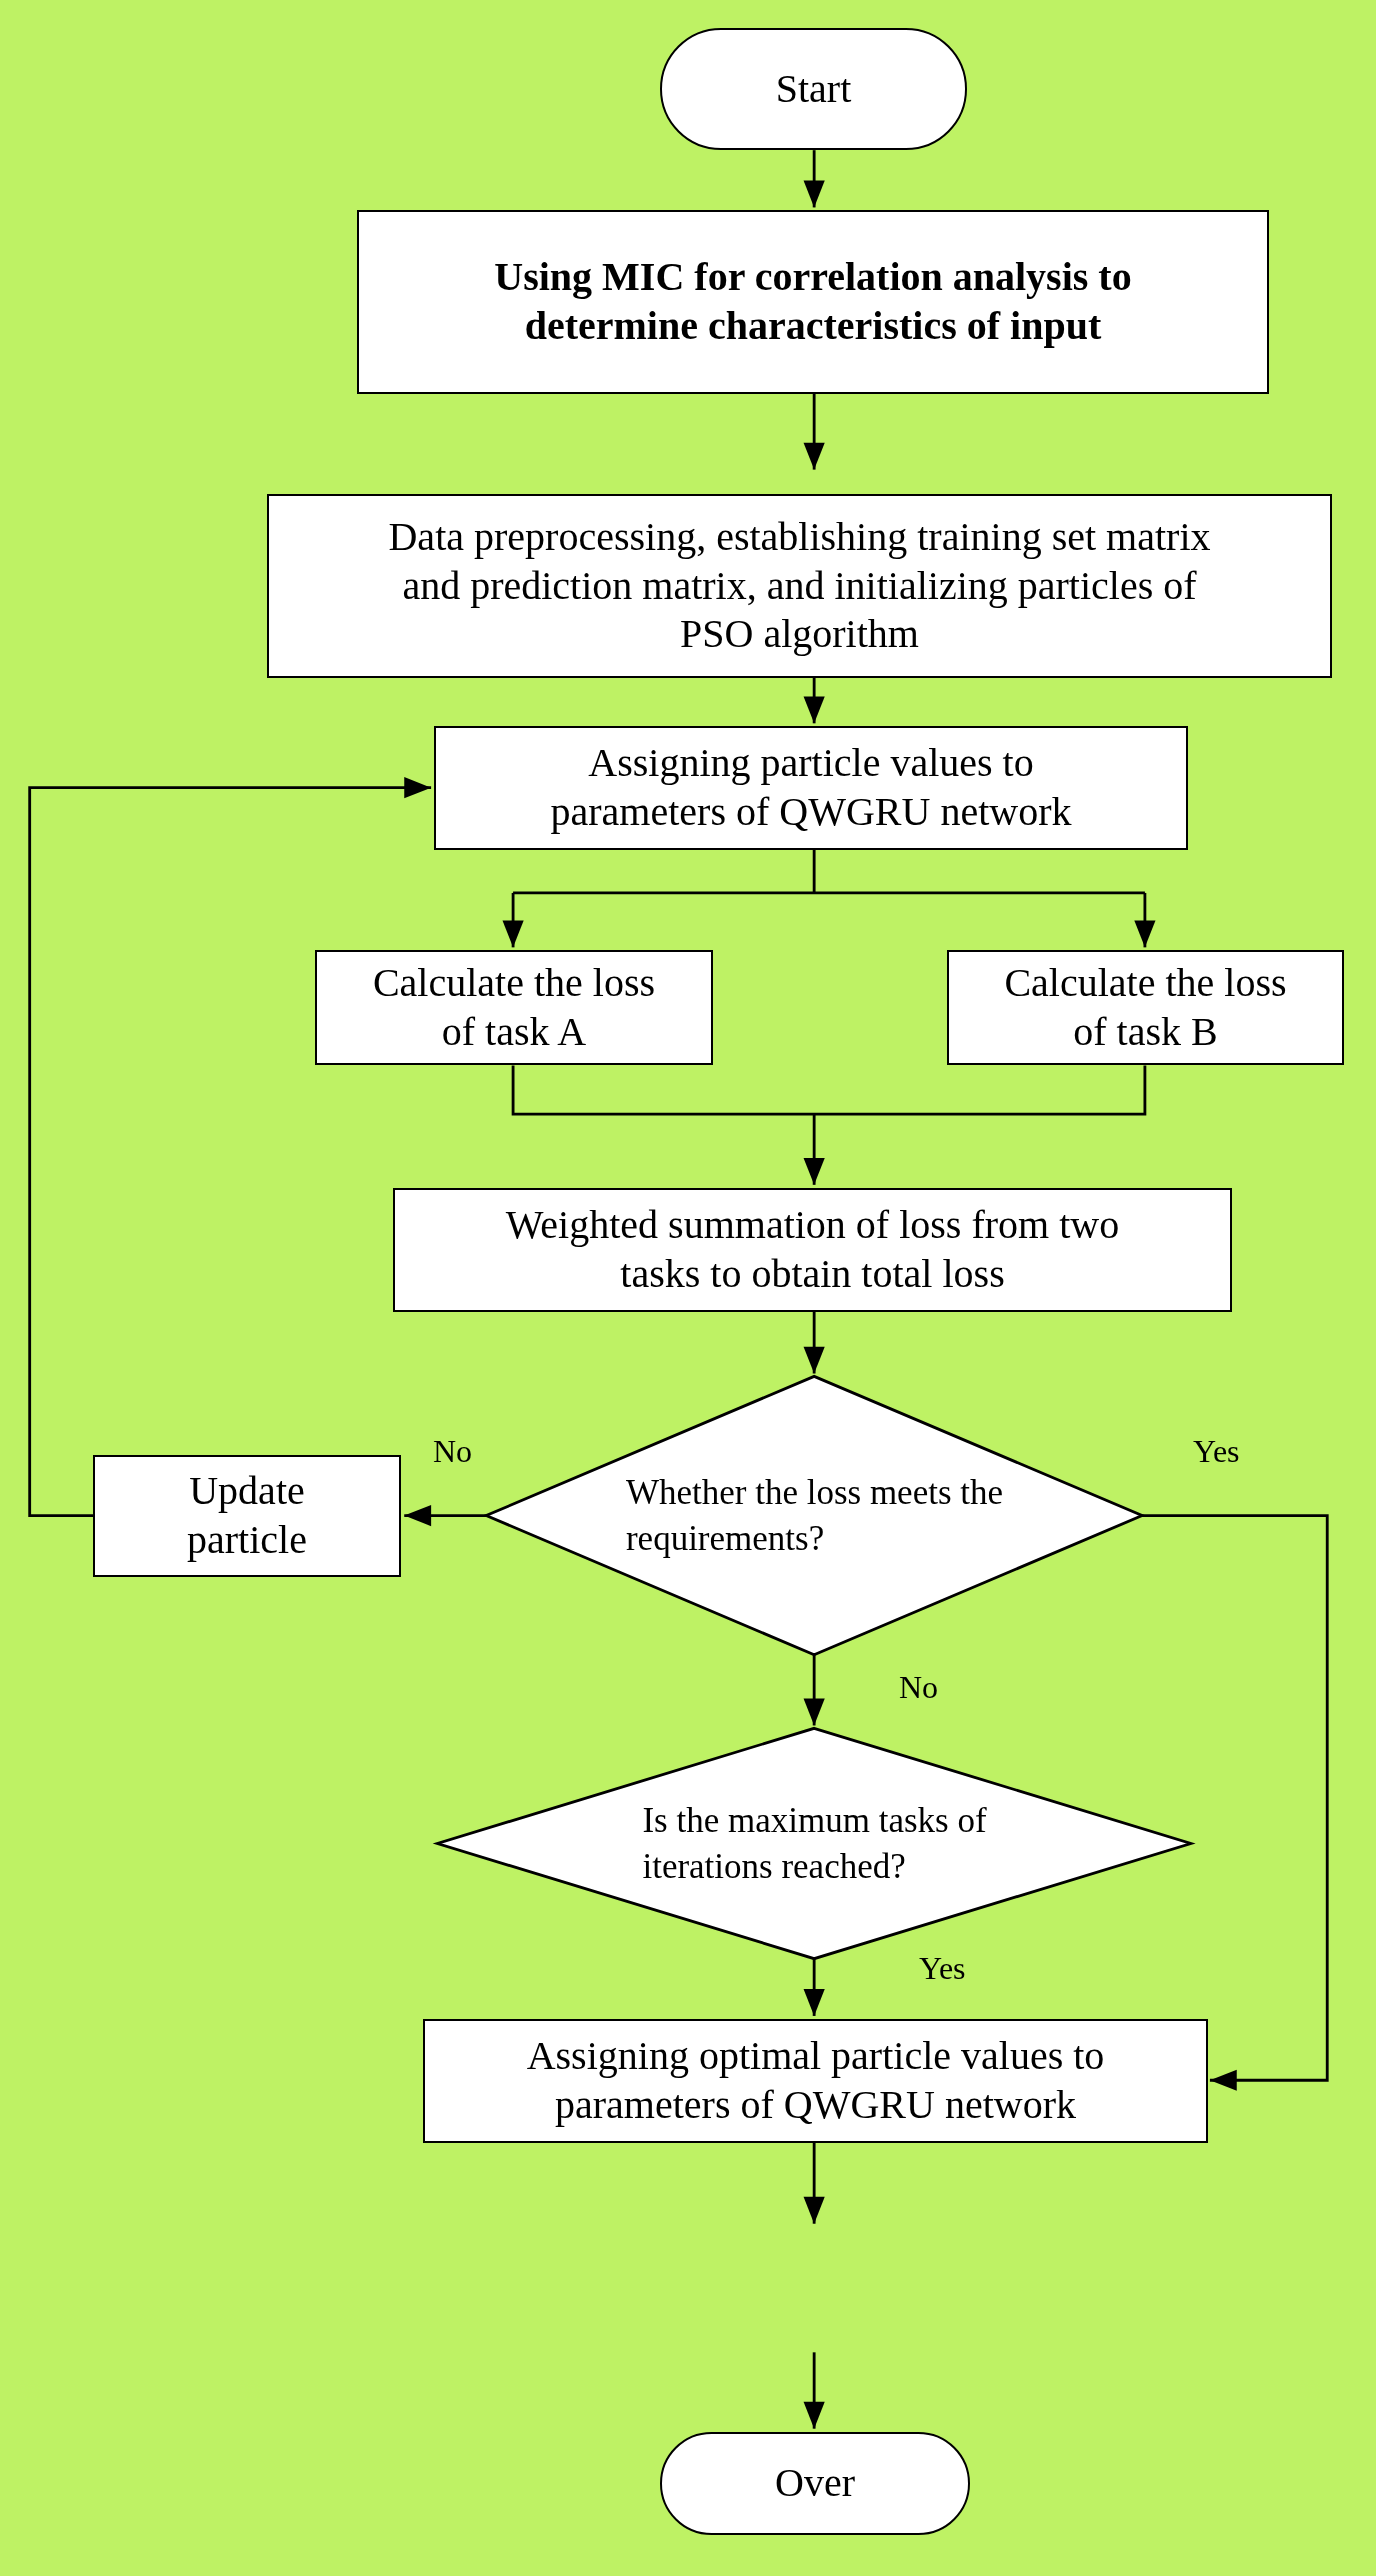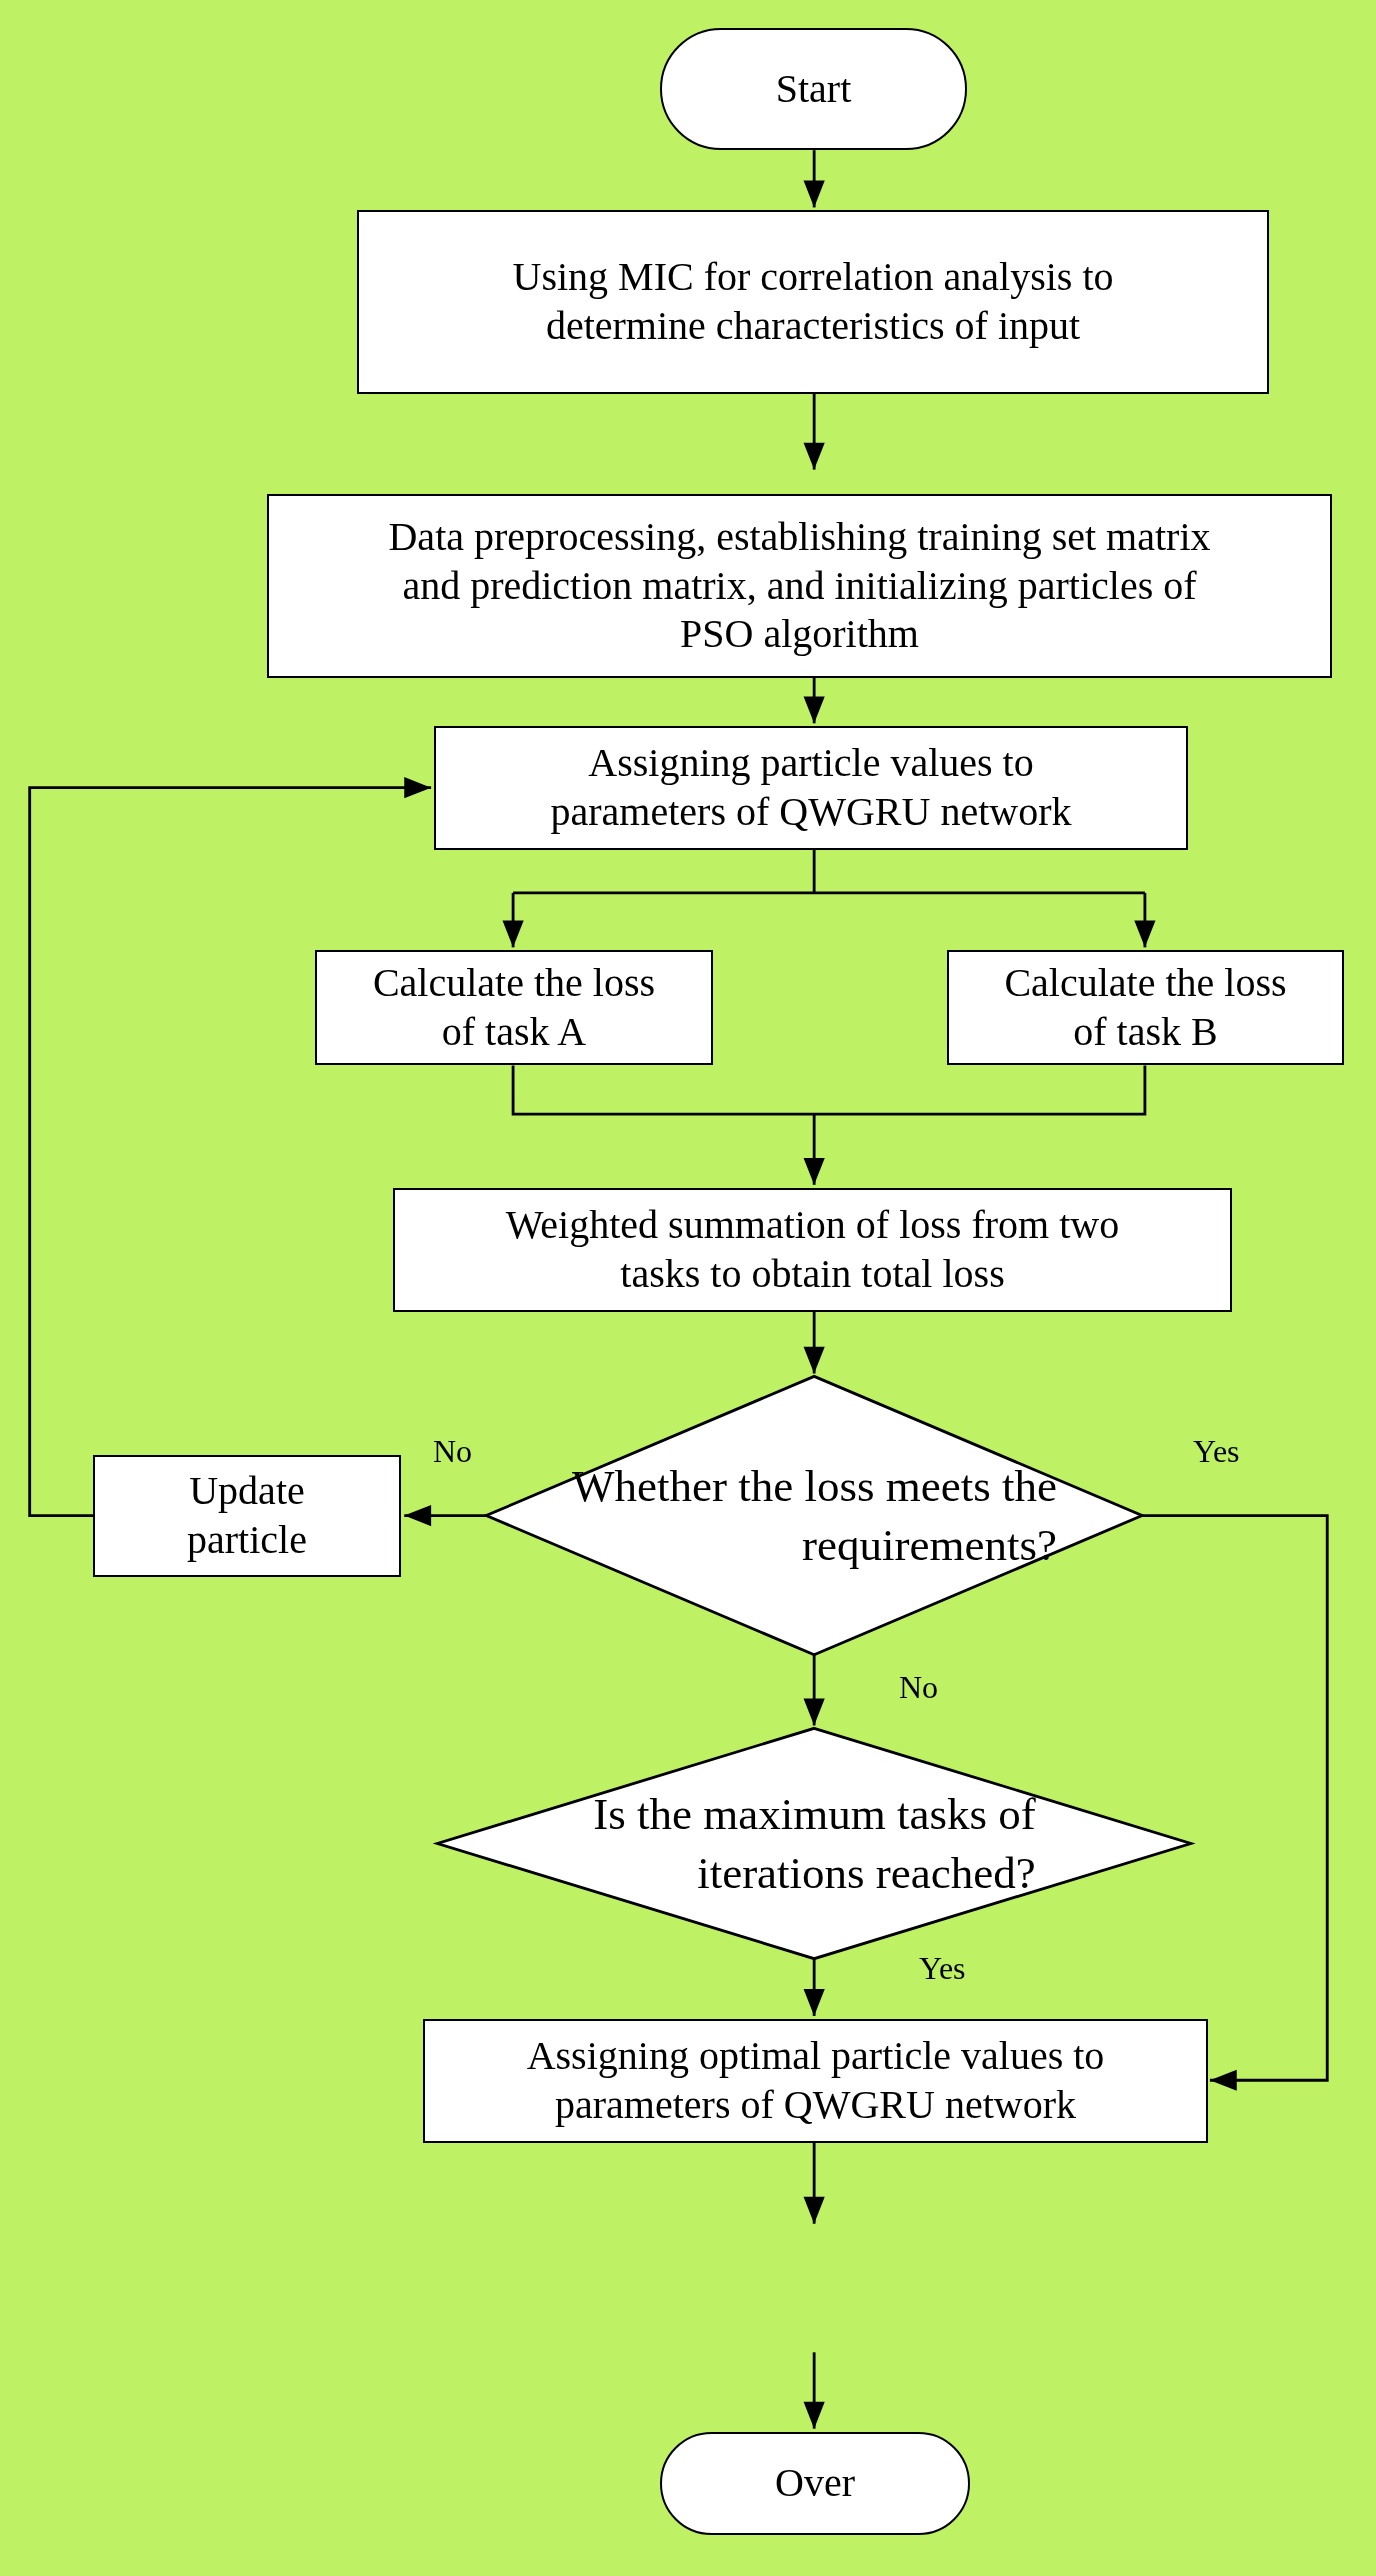--- a/index.html
+++ b/index.html
@@ -28,22 +28,22 @@
     font-size: 40px;
     line-height: 1.22;
     white-space: pre-line;
   }
   .stadium { border-radius: 706px; }
   .diamond-text {
     position: absolute;
     display: flex;
     align-items: center;
     justify-content: center;
-    text-align: right;
-    font-size: 45px;
+    text-align: left;
+    font-size: 35px;
     line-height: 1.3;
     white-space: pre-line;
   }
   .edge-label {
     position: absolute;
     font-size: 32px;
     line-height: 1.1;
     white-space: pre-line;
   }
 </style>
@@ -86,21 +86,21 @@
     <line x1="1152" y1="3328" x2="1152" y2="3436" stroke="#000" stroke-width="4" marker-end="url(#ah)"></line>
 
     <polygon points="1152,1947 1616,2144 1152,2341 688,2144" fill="#ffffff" stroke="#000" stroke-width="4"></polygon>
     <polygon points="1152,2445 1685,2608 1152,2771 619,2608" fill="#ffffff" stroke="#000" stroke-width="4"></polygon>
   </svg>
 
   <div class="node stadium" style="left:660px; top:28px; width:307px; height:122px;">
     <span>Start</span>
   </div>
 
-  <div class="node" style="left:357px; top:210px; width:912px; height:184px;">
+  <div class="node" style="left:357px; top:210px; width:912px; height:184px;font-weight:bold;">
     <span>Using MIC for correlation analysis to
 determine characteristics of input</span>
   </div>
 
   <div class="node" style="left:267px; top:472px; width:1065px; height:184px;margin-top:22px;">
     <span>Data preprocessing, establishing training set matrix
 and prediction matrix, and initializing particles of
 PSO algorithm</span>
   </div>
 

